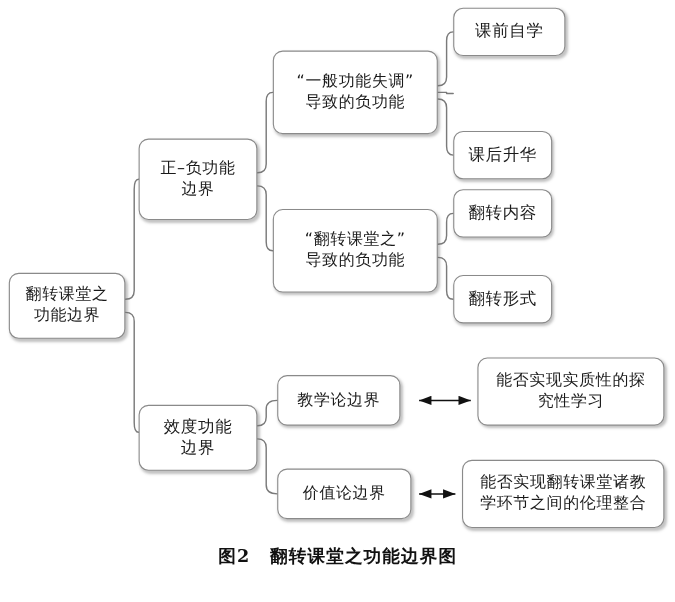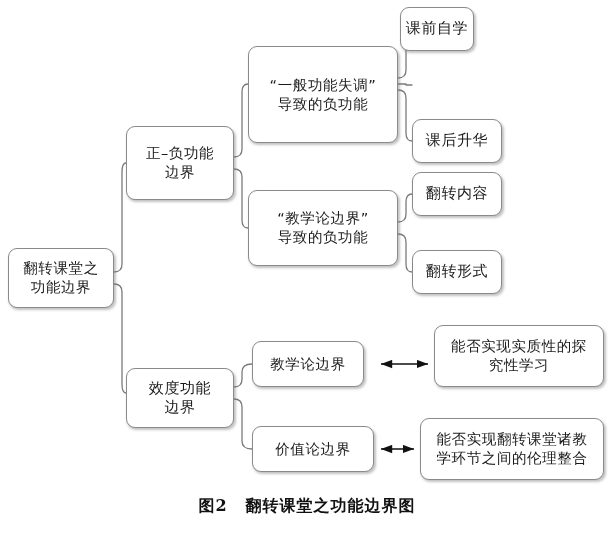--- a/index.html
+++ b/index.html
@@ -38,23 +38,23 @@
     text-align: center;
     color: #1a1a1a;
     line-height: 1.28;
     letter-spacing: 0.6px;
     z-index: 2;
     white-space: pre-line;
   }
   .n-root      { left: 8px;   top: 248px; width: 106px; height: 60px;  font-size: 14.5px; }
   .n-posneg    { left: 126px; top: 126px; width: 108px; height: 74px;  font-size: 14.5px; }
   .n-xiaodu    { left: 126px; top: 368px; width: 108px; height: 60px;  font-size: 15px; }
-  .n-general   { left: 248px; top: 46px;  width: 150px; height: 97px;  font-size: 14.5px; }
+  .n-general   { left: 248px; top: 46px;  width: 150px; height: 76px;  font-size: 14.5px; }
   .n-relative  { left: 248px; top: 190px; width: 150px; height: 76px;  font-size: 14.5px; }
-  .n-pre       { left: 400px; top: 7px;   width: 74px;  height: 44px;  font-size: 15px; }
+  .n-pre       { left: 412px; top: 7px;   width: 102px;  height: 44px;  font-size: 15px; }
   .n-during    { left: 412px; top: 63px;  width: 90px;  height: 44px;  font-size: 15px; }
   .n-post      { left: 412px; top: 119px; width: 90px;  height: 44px;  font-size: 15px; }
   .n-content   { left: 412px; top: 172px; width: 90px;  height: 44px;  font-size: 15px; }
   .n-form      { left: 412px; top: 250px; width: 90px;  height: 44px;  font-size: 15px; }
   .n-jiaoxue   { left: 252px; top: 341px; width: 112px; height: 46px;  font-size: 14.5px; }
   .n-jiazhi    { left: 252px; top: 426px; width: 122px; height: 46px;  font-size: 14.5px; }
   .n-inquiry   { left: 434px; top: 325px; width: 170px; height: 62px;  font-size: 14.5px; padding: 0 6px; }
   .n-ethics    { left: 420px; top: 418px; width: 184px; height: 62px;  font-size: 14.5px; padding: 18px 6px; }
 
   .caption {
@@ -117,21 +117,21 @@
 
   <div class="node n-posneg">正–负功能
 边界</div>
 
   <div class="node n-xiaodu">效度功能
 边界</div>
 
   <div class="node n-general">“一般功能失调”
 导致的负功能</div>
 
-  <div class="node n-relative">“教学论边界”
+  <div class="node n-relative">“翻转课堂之”
 导致的负功能</div>
 
   <div class="node n-pre">课前自学</div>
 
 
   <div class="node n-content">翻转内容</div>
 
   <div class="node n-post">课后升华</div>
 
   <div class="node n-form">翻转形式</div>

